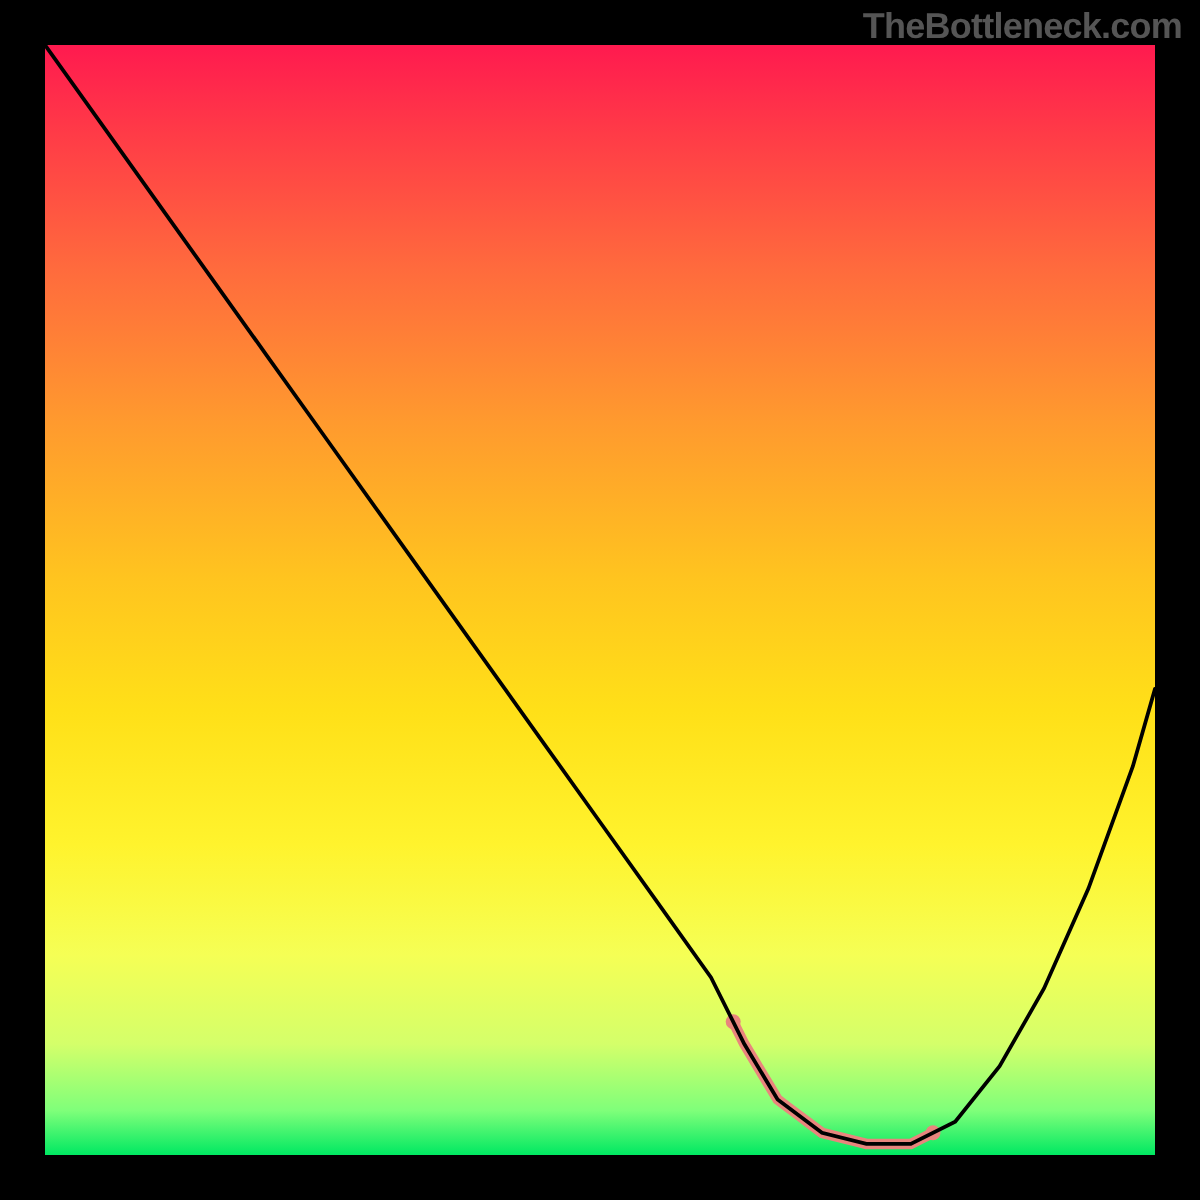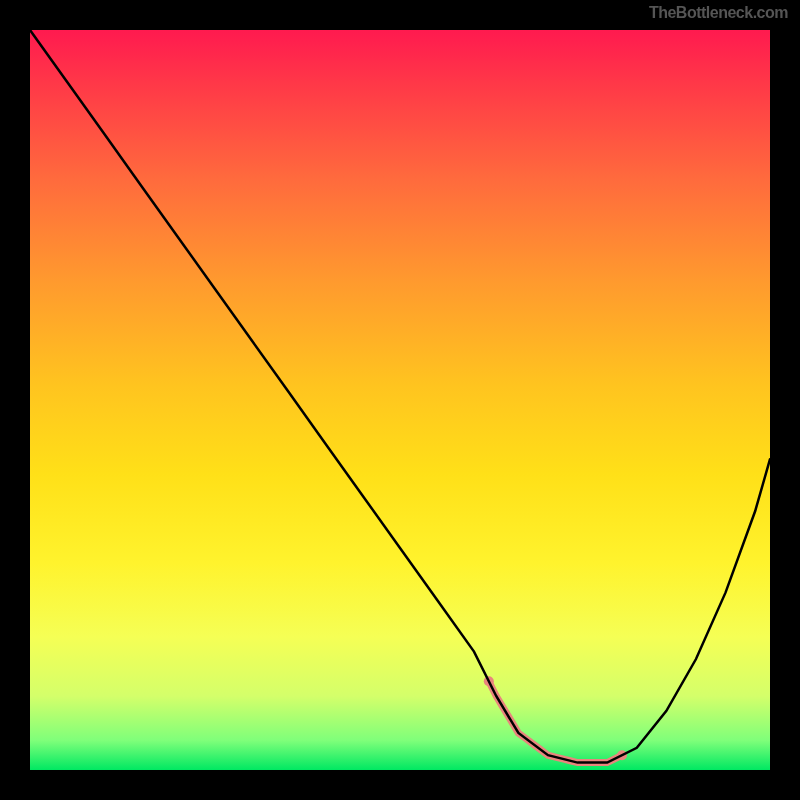--- a/index.html
+++ b/index.html
@@ -15,21 +15,21 @@
     position: relative;
     width: 800px;
     height: 800px;
     background: #000;
   }
   .attribution {
     position: absolute;
     top: 4px;
     right: 12px;
     color: #555;
-    font-size: 16px;
+    font-size: 24px;
     font-weight: bold;
     letter-spacing: -0.5px;
     z-index: 5;
   }
   .plot {
     position: absolute;
     left: 30px;
     top: 30px;
     width: 740px;
     height: 740px;

